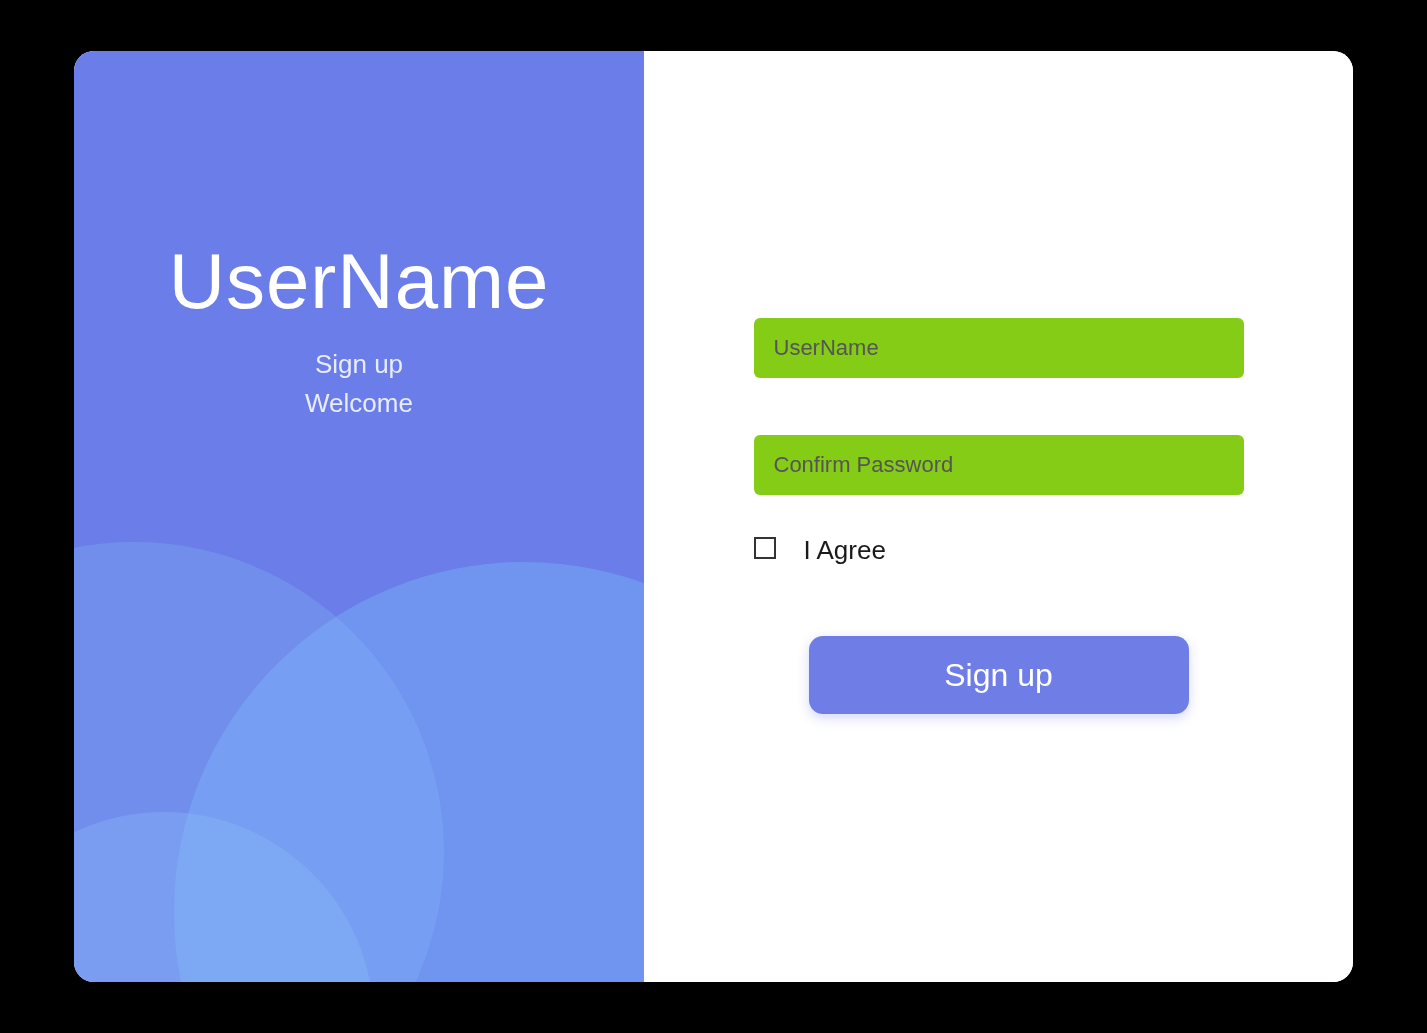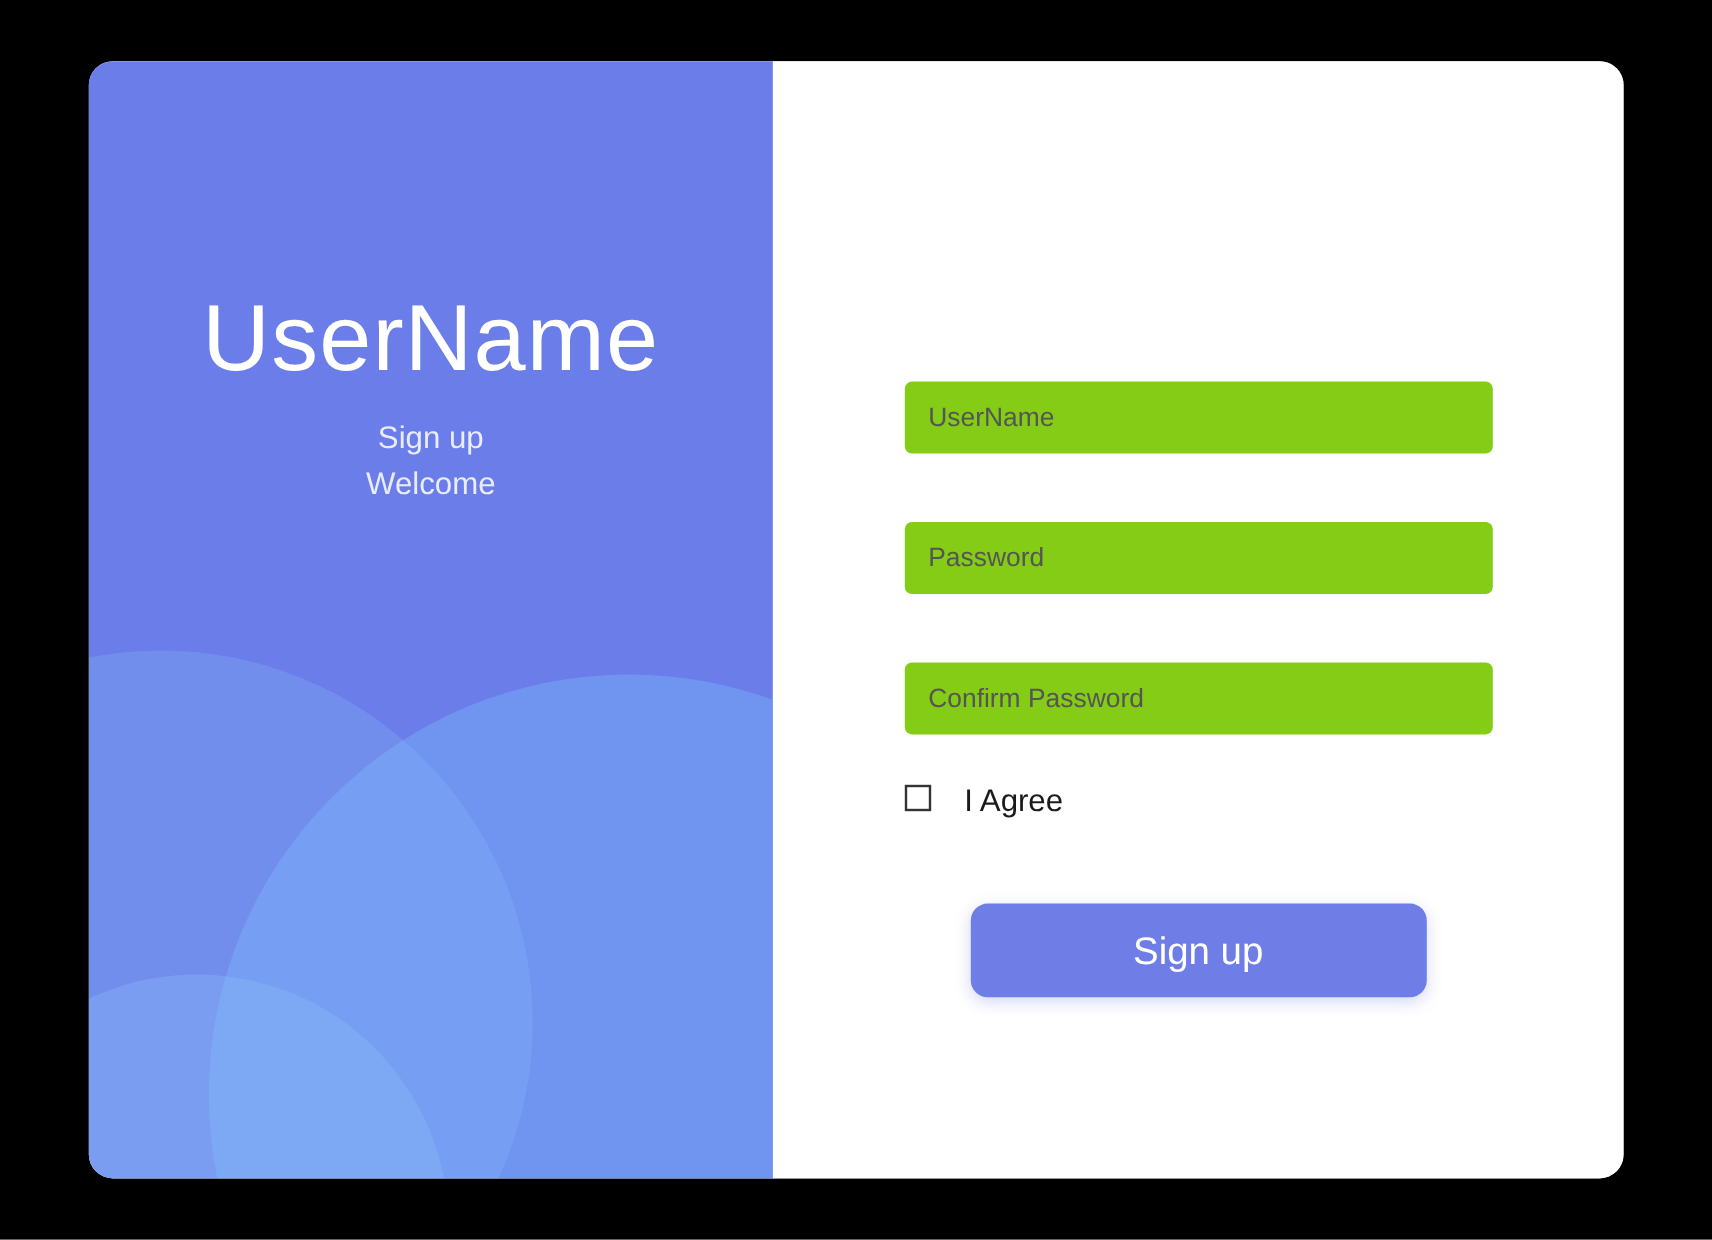--- a/index.html
+++ b/index.html
@@ -156,21 +156,20 @@
     <h1 class="welcome-title">UserName</h1>
     <div class="welcome-subtitle">
       <div>Sign up</div>
       <div>Welcome</div>
     </div>
   </div>
 
   <div class="right-panel">
     <div class="form-container">
       <input type="text" class="input-field" placeholder="UserName" style="">
-      <input type="password" class="input-field" placeholder="Password" style="">
       <input type="password" class="input-field" placeholder="Confirm Password" style="">
       <div class="agree-row">
         <input type="checkbox" class="agree-checkbox" style="">
         <span class="agree-label">I Agree</span>
       </div>
       <button class="signup-button">Sign up</button>
     </div>
   </div>
 </div>
 

